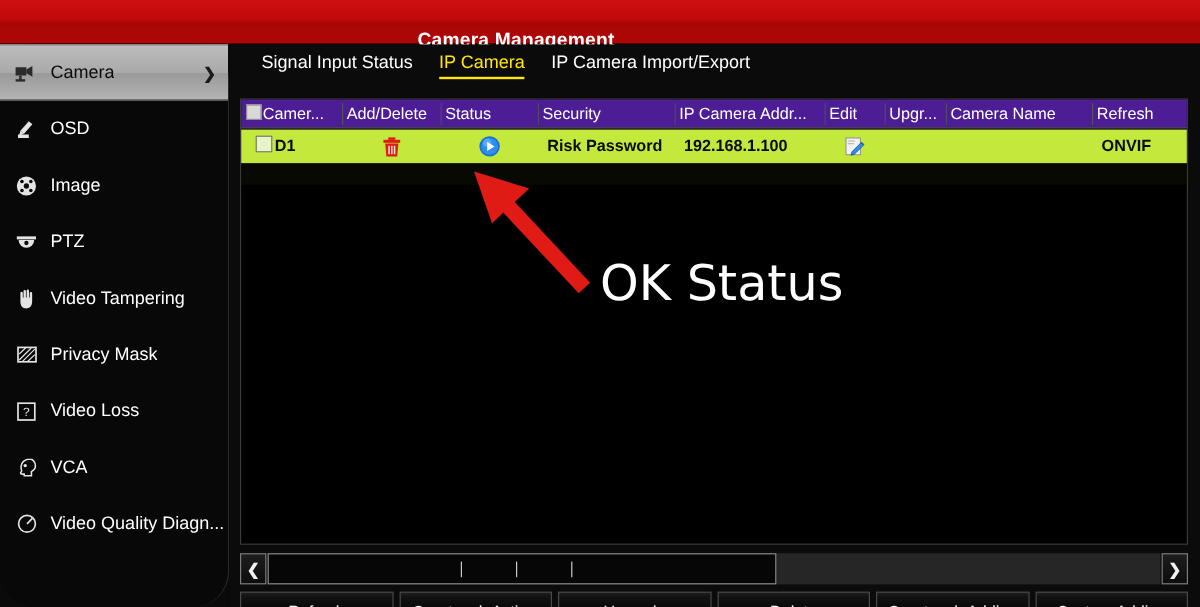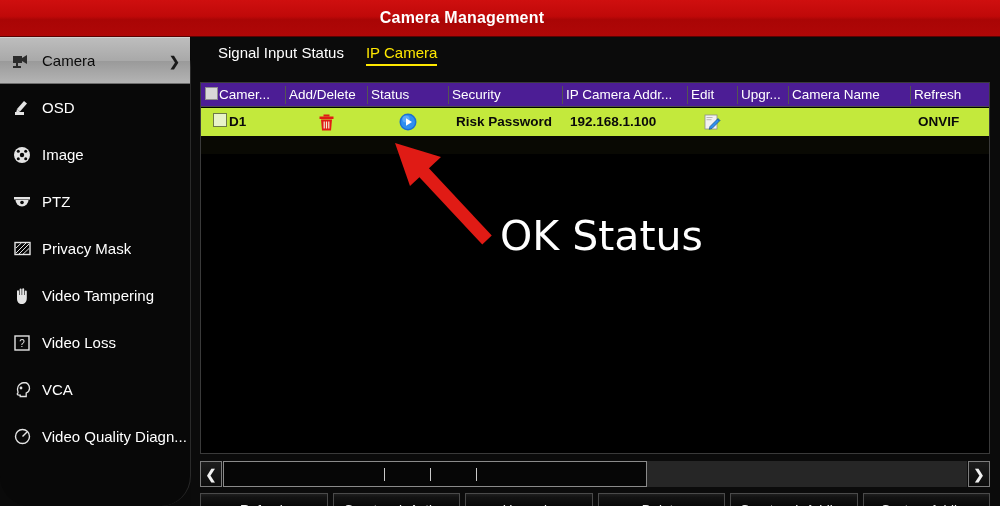--- a/index.html
+++ b/index.html
@@ -10,25 +10,24 @@
     overflow:hidden;
     position:relative;
   }
   
   #titlebar{
     position:absolute;left:0;top:0;width:1000px;height:36px;
     background:linear-gradient(to bottom,#cf0f0f 0%,#c00909 45%,#a90505 55%,#b00707 100%);
     border-bottom:1px solid #5a0202;
   }
   #title-text{
-    position:absolute;left:0;top:0;width:860px;height:36px;
+    position:absolute;left:0;top:16px;width:860px;height:36px;
     line-height:36px;text-align:center;
     color:#ffffff;font-size:16px;font-weight:bold;
     letter-spacing:.2px;
-    margin-left:32px;
   }
   
   #sidebar{
     position:absolute;left:0;top:37px;width:190px;height:469px;
     background:#080808;
     border-right:1px solid #2a2a2a;
     border-radius:30px;
   }
   .side-item{
     position:relative;height:47px;box-sizing:border-box;
@@ -237,39 +236,39 @@
           <path d="M2.5 6h13a6.5 6.5 0 0 1-13 0z" fill="#e4e4e4"></path>
           <circle cx="9" cy="8.5" r="1.8" fill="#0a0a0a"></circle>
         </svg>
     </span>
     <span class="side-label">PTZ</span>
   </div>
 
 
   <div class="side-item">
     <span class="side-ico">
+      <svg width="16" height="18" viewBox="0 0 16 18">
+          <path d="M3 9V4.2a1 1 0 0 1 2 0V8h.6V2.6a1 1 0 0 1 2 0V8h.6V2.2a1 1 0 0 1 2 0V8h.6V4.4a1 1 0 0 1 2 0V11c0 4-2.2 6-5 6s-4.8-2-4.8-5.6z" fill="#e4e4e4"></path>
+        </svg>
+    </span>
+    <span class="side-label">Video Tampering</span>
+  </div>
+
+  <div class="side-item">
+    <span class="side-ico">
       <svg width="17" height="15" viewBox="0 0 17 15">
           <rect x="1" y="1.5" width="15" height="12" fill="none" stroke="#e4e4e4" stroke-width="1.4"></rect>
           <path d="M2 12L12 2M5 13L15 3M2 7L7.5 1.8M9 13.2L15 7.5" stroke="#e4e4e4" stroke-width="1"></path>
         </svg>
     </span>
     <span class="side-label">Privacy Mask</span>
   </div>
 
   <div class="side-item">
     <span class="side-ico">
-      <svg width="16" height="18" viewBox="0 0 16 18">
-          <path d="M3 9V4.2a1 1 0 0 1 2 0V8h.6V2.6a1 1 0 0 1 2 0V8h.6V2.2a1 1 0 0 1 2 0V8h.6V4.4a1 1 0 0 1 2 0V11c0 4-2.2 6-5 6s-4.8-2-4.8-5.6z" fill="#e4e4e4"></path>
-        </svg>
-    </span>
-    <span class="side-label">Video Tampering</span>
-  </div>
-
-  <div class="side-item">
-    <span class="side-ico">
       <svg width="16" height="16" viewBox="0 0 16 16">
           <rect x="1" y="1" width="14" height="14" fill="none" stroke="#e4e4e4" stroke-width="1.4"></rect>
           <text x="8" y="12" font-size="10" fill="#e4e4e4" text-anchor="middle" font-family="Liberation Sans">?</text>
         </svg>
     </span>
     <span class="side-label">Video Loss</span>
   </div>
 
   <div class="side-item">
     <span class="side-ico">
@@ -291,20 +290,21 @@
     <span class="side-label">Video Quality Diagn...</span>
   </div>
 
 </div>
 
 <div id="main">
 
   <div id="tabs">
     <div class="tab">Signal Input Status</div>
     <div class="tab selected">IP Camera</div>
+    <div class="tab">IP Camera Import/Export</div>
   </div>
 
   <div id="table-wrap">
 
     <div id="thead">
       <div class="th" style="left:0;width:84px;">
         <span class="hdr-check"></span><span>Camer...</span>
       </div>
       <div class="th" style="left:84px;width:82px;">
         <span class="sep"></span>

